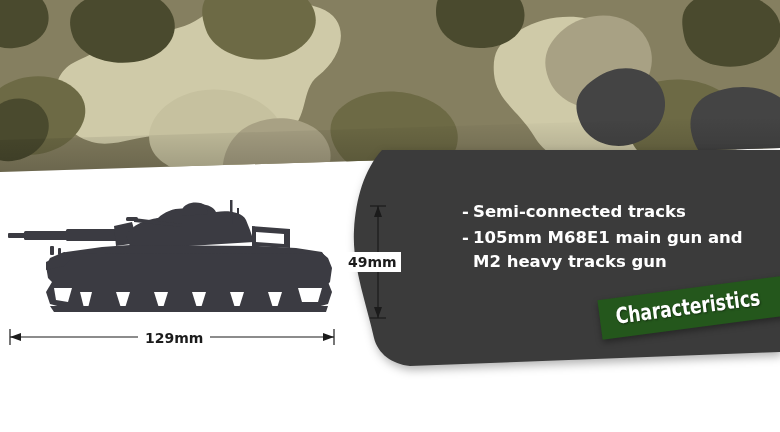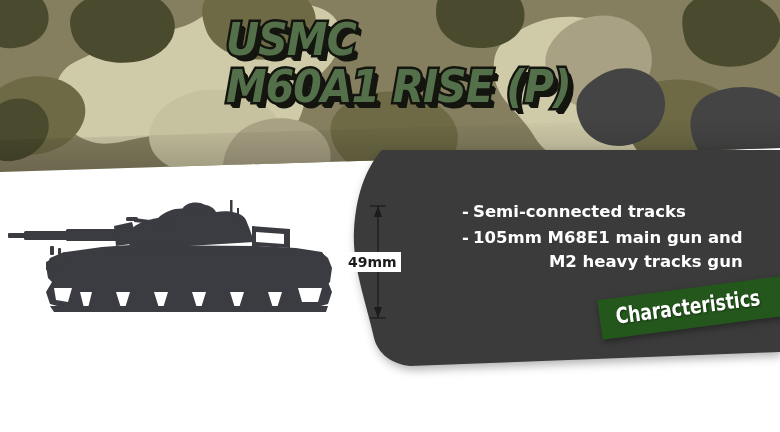--- a/index.html
+++ b/index.html
@@ -104,21 +104,21 @@
   .bullet-row {
     display: flex;
     align-items: flex-start;
     margin-bottom: 2px;
   }
   .bullet-dash {
     width: 11px;
     flex: 0 0 11px;
     color: #ffffff;
   }
-  .bullet-text { white-space: pre-line; text-align: right; }
+  .bullet-text { white-space: pre-line; }
 
   
   .ribbon {
     position: absolute;
     left: 600px;
     top: 300px;
     width: 235px;
     height: 40px;
     background: #24571c;
     transform: rotate(-7.5deg);
@@ -230,24 +230,20 @@
 
       <path d="M596,78 C618,62 648,66 660,86 C672,106 662,132 638,142 C614,152 588,142 580,122
                C572,102 578,90 596,78 Z" fill="#444444"></path>
       <path d="M706,96 C736,80 778,86 792,110 L792,176 C760,188 718,178 702,156
                C686,134 686,108 706,96 Z" fill="#444444"></path>
       <path d="M0,104 C16,94 38,98 46,114 C54,130 44,150 24,158 C4,166 -16,158 -22,142 Z" fill="#4a4a2e"></path>
     </svg>
     <div class="camo-shadow"></div>
   </div>
 
-  <div class="title-block">
-    <div class="title-line title-line-1">USMC</div>
-    <div class="title-line title-line-2">M60A1 RISE (P)</div>
-  </div>
 
   <div class="dark-panel">
     <svg width="450" height="216" viewBox="0 0 450 216">
       <path d="M52,0 L450,0 L450,202 L80,216
                C62,214 48,204 44,188
                C36,152 22,116 24,80
                C26,48 34,20 52,0 Z" fill="#3b3b3b"></path>
     </svg>
   </div>
 
@@ -324,20 +320,32 @@
 
           <path d="M48,92 L66,92 L62,106 L50,104 Z"></path>
           <path d="M292,92 L316,92 L312,106 L296,106 Z"></path>
         </g>
 
         <path d="M44,110 L322,110 L320,116 L48,116 Z"></path>
       </g>
     </svg>
   </div>
 
+  <div class="dim-width">
+    <svg class="dim-svg" width="336" height="26" viewBox="0 0 336 26">
+      <g stroke="#1b1b1b" stroke-width="1.2" fill="none">
+        <line x1="6" y1="11" x2="330" y2="11"></line>
+        <line x1="6" y1="3" x2="6" y2="19"></line>
+        <line x1="330" y1="3" x2="330" y2="19"></line>
+      </g>
+      <polygon points="6,11 17,7 17,15" fill="#1b1b1b"></polygon>
+      <polygon points="330,11 319,7 319,15" fill="#1b1b1b"></polygon>
+    </svg>
+    <span class="dim-label dim-label-width">129mm</span>
+  </div>
 
   <div class="dim-height">
     <svg class="dim-svg" width="84" height="124" viewBox="0 0 84 124">
       <g stroke="#1b1b1b" stroke-width="1.2" fill="none">
         <line x1="40" y1="6" x2="40" y2="118"></line>
         <line x1="32" y1="6" x2="48" y2="6"></line>
         <line x1="32" y1="118" x2="48" y2="118"></line>
       </g>
       <polygon points="40,6 36,17 44,17" fill="#1b1b1b"></polygon>
       <polygon points="40,118 36,107 44,107" fill="#1b1b1b"></polygon>

